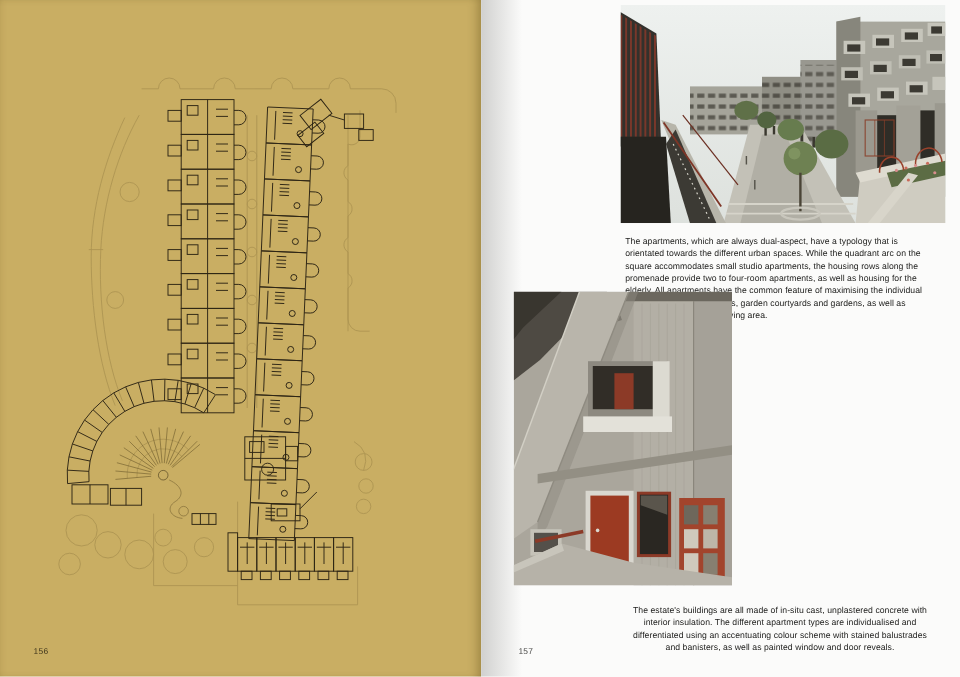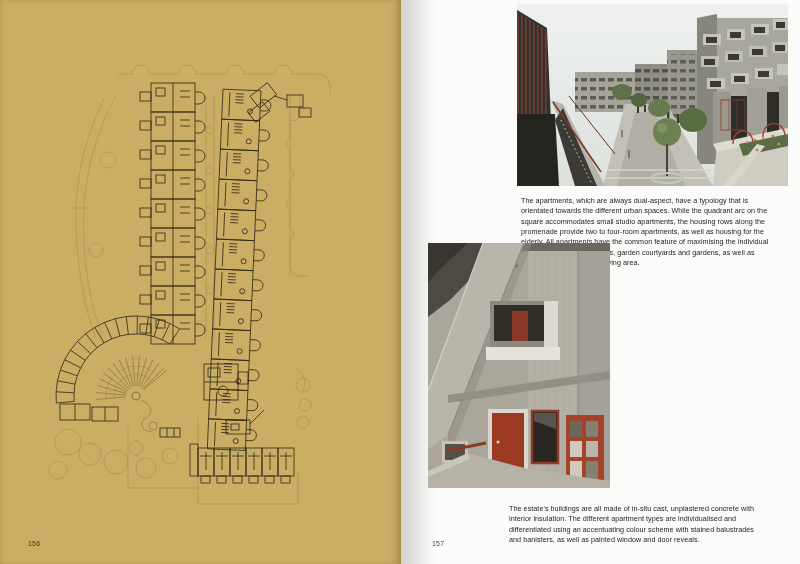--- a/index.html
+++ b/index.html
@@ -16,21 +16,21 @@
   
   .page-right{position:absolute;left:401px;top:0;width:399px;height:564px;background:#fbfbfa;}
   .gutter{position:absolute;left:0;top:0;width:34px;height:564px;
           background:linear-gradient(to right, rgba(110,110,108,.30), rgba(110,110,108,0));pointer-events:none;}
   .photo{position:absolute;display:block;overflow:hidden;}
   .photo svg{display:block;width:100%;height:100%;}
   .photo-top{left:116px;top:4px;width:271px;height:182px;}
   .photo-bottom{left:27px;top:243px;width:182px;height:245px;}
   .caption{position:absolute;width:258px;font-size:7.2px;line-height:10.3px;color:#1c1c1a;letter-spacing:.05px;}
   .caption-top{left:120px;top:189px;}
-  .caption-bottom{left:108px;top:497px;}
+  .caption-bottom{left:120px;top:497px;text-align:center;}
   .pagenum-right{left:31px;top:540px;color:#4a4a48;}
 </style>
 </head>
 <body>
 
 <div class="spread">
 
   <div class="page-left">
     <svg class="plan-svg" viewBox="0 0 401 564" role="img" aria-label="Site plan drawing of the housing estate: two rows of apartment units, a quadrant arc of studio apartments around a fan-shaped square, context roads and trees">
 

